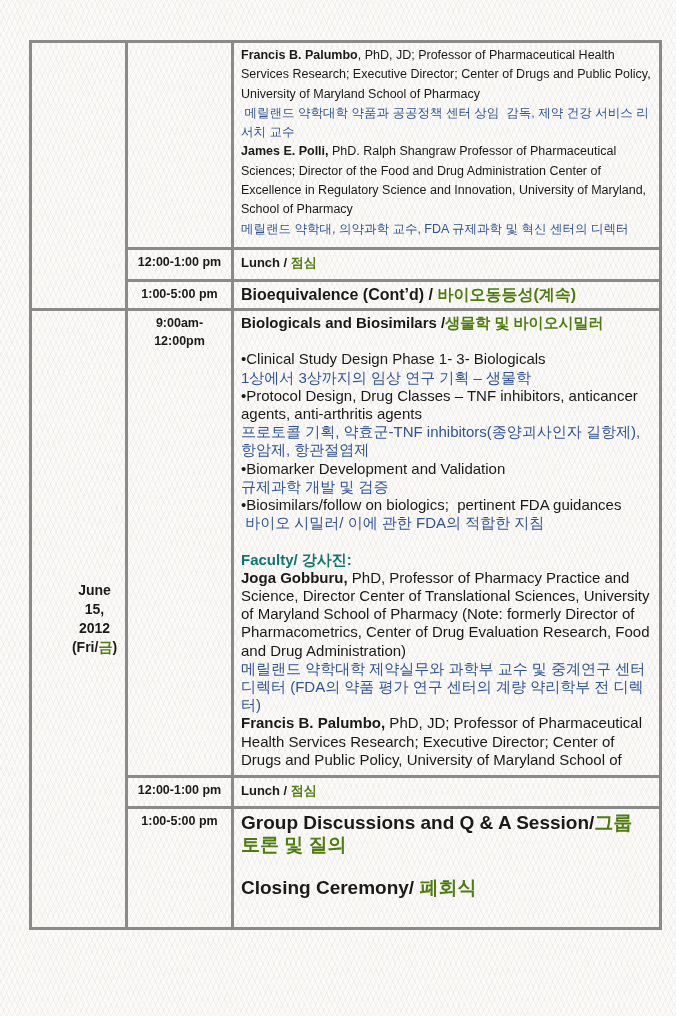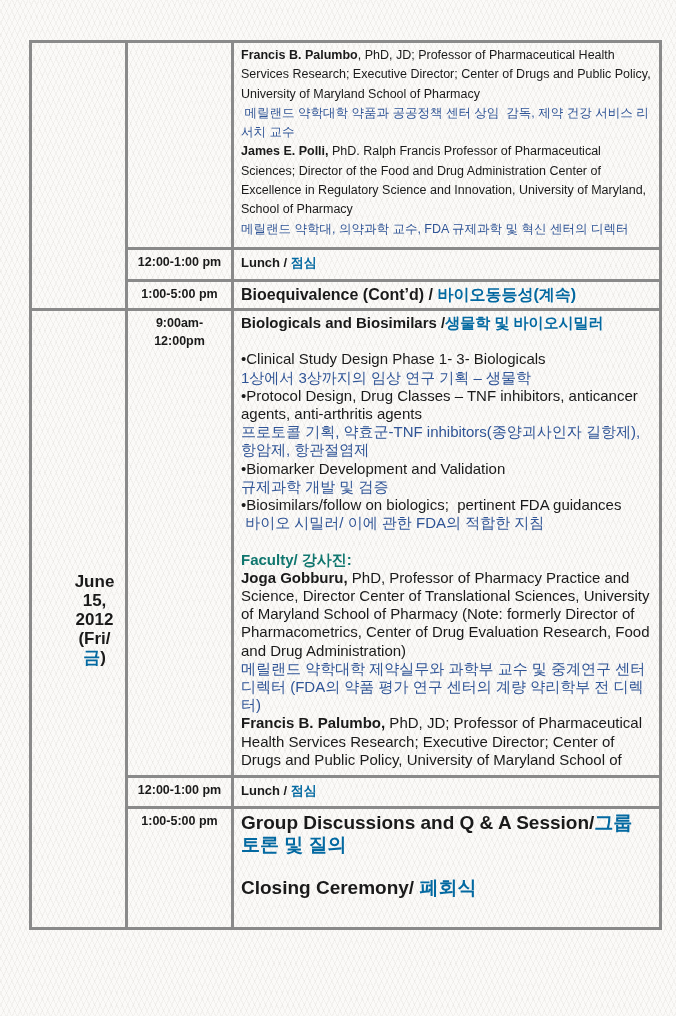--- a/index.html
+++ b/index.html
@@ -24,26 +24,26 @@
   tr.r5{height:31px}
   tr.r6{height:121px}
   .cell-inner{overflow:hidden;}
   .r1 .content-inner{height:197px;font-size:12.5px;line-height:19.3px;}
   .r4 .content-inner{height:457px;font-size:15px;line-height:18.2px;}
   .r2 .content-inner,.r5 .content-inner{height:22px;font-size:13px;line-height:19px;}
   .r3 .content-inner{height:20px;font-size:16px;line-height:19px;}
   .r6 .content-inner{height:111px;font-size:19px;line-height:21.8px;}
   .time-inner{font-weight:bold;font-size:12.5px;line-height:17.5px;padding-top:1px;text-align:center;}
   .time-inner .ln{white-space:nowrap;}
-  .date-cell{vertical-align:middle;text-align:center;font-size:17px;line-height:19px;padding-left:39px;}
+  .date-cell{vertical-align:middle;text-align:center;font-size:14px;line-height:19px;padding-left:39px;}
   .ln{white-space:pre-wrap;}
   .s-n{color:#1a1a1a;}
   .s-b{color:#1a1a1a;font-weight:bold;}
   .s-k{color:#2F5496;}
-  .s-kb{color:#0369a1;font-weight:bold;}
+  .s-kb{color:#4d7c0f;font-weight:bold;}
   .s-r{color:#0f766e;font-weight:bold;}
 </style>
 </head>
 <body>
 
 <table class="schedule">
   <colgroup>
     <col style="width:96px">
     <col style="width:106px">
     <col style="width:428px">
@@ -51,21 +51,21 @@
   <tbody>
     <tr class="r1">
       <td class="date-cell" rowspan="3"></td>
       <td>
         <div class="cell-inner time-inner"></div>
       </td>
       <td>
         <div class="cell-inner content-inner">
             <div class="ln"><span class="s-b">Francis B. Palumbo</span><span class="s-n">, PhD, JD; Professor of Pharmaceutical Health Services Research; Executive Director; Center of Drugs and Public Policy, University of Maryland School of Pharmacy</span></div>
             <div class="ln"><span class="s-k"> 메릴랜드 약학대학 약품과 공공정책 센터 상임  감독, 제약 건강 서비스 리서치 교수</span></div>
-            <div class="ln"><span class="s-b">James E. Polli,</span><span class="s-n"> PhD. Ralph Francis Professor of Pharmaceutical Sciences; Director of the Food and Drug Administration Center of Excellence in Regulatory Science and Innovation, University of Maryland, School of Pharmacy</span></div>
+            <div class="ln"><span class="s-b">James E. Polli,</span><span class="s-n"> PhD. Ralph Shangraw Professor of Pharmaceutical Sciences; Director of the Food and Drug Administration Center of Excellence in Regulatory Science and Innovation, University of Maryland, School of Pharmacy</span></div>
             <div class="ln"><span class="s-k">메릴랜드 약학대, 의약과학 교수, FDA 규제과학 및 혁신 센터의 디렉터</span></div>
           </div>
       </td>
     </tr>
     <tr class="r2">
       <td>
         <div class="cell-inner time-inner">
             <div class="ln"><span class="s-b">12:00-1:00 pm</span></div>
           </div>
       </td>

